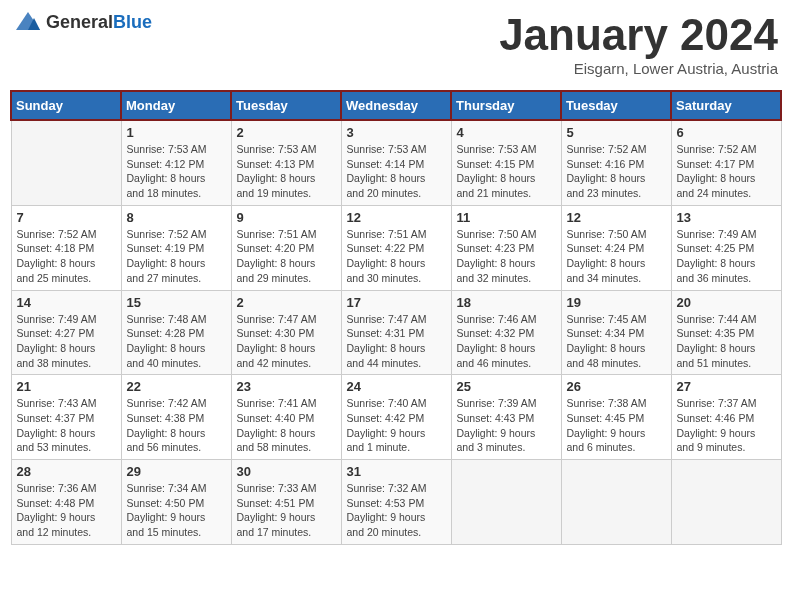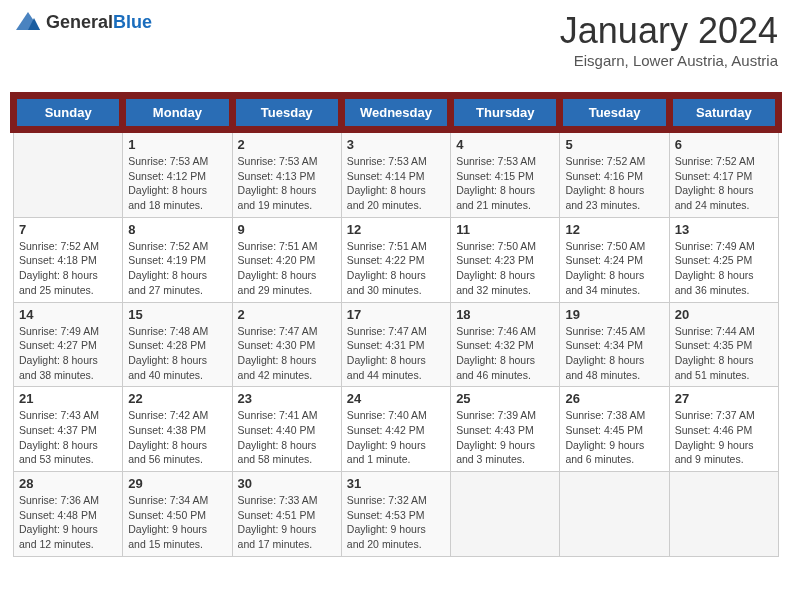--- a/index.html
+++ b/index.html
@@ -7,21 +7,21 @@
       font-family: Arial, sans-serif;
       background: #fff;
       width: 792px;
       min-height: 612px;
       padding: 10px;
     }
     .header {
       display: flex;
       justify-content: space-between;
       align-items: flex-start;
-      margin-bottom: 23px;
+      margin-bottom: 13px;
       padding: 0 4px;
     }
     .logo {
       display: flex;
       align-items: center;
       gap: 4px;
     }
     .logo-text-general {
       font-size: 18px;
       font-weight: bold;
@@ -33,40 +33,40 @@
       color: #1a6dbd;
     }
     .logo-icon {
       width: 28px;
       height: 24px;
     }
     .title-block {
       text-align: right;
     }
     .month-title {
-      font-size: 36px;
-      color: #333;
-      font-weight: normal;
+      font-size: 44px;
+      color: #333;
+      font-weight: bold;
     }
     .location-title {
       font-size: 15px;
       color: #555;
     }
     .calendar {
       width: 100%;
       border-collapse: collapse;
     }
     .calendar thead tr th {
       background-color: #2a6db5;
       color: #fff;
       font-size: 13px;
       font-weight: bold;
       padding: 6px 4px;
-      text-align: center;
-      border: 7px solid #7f1d1d;
+      text-align: left;
+      border: 2px solid #7f1d1d;
     }
     .calendar tbody tr td {
       border: 1px solid #ccc;
       vertical-align: top;
       padding: 4px 5px;
       width: 14.28%;
       min-height: 80px;
       font-size: 11px;
       color: #333;
       background: #fff;

